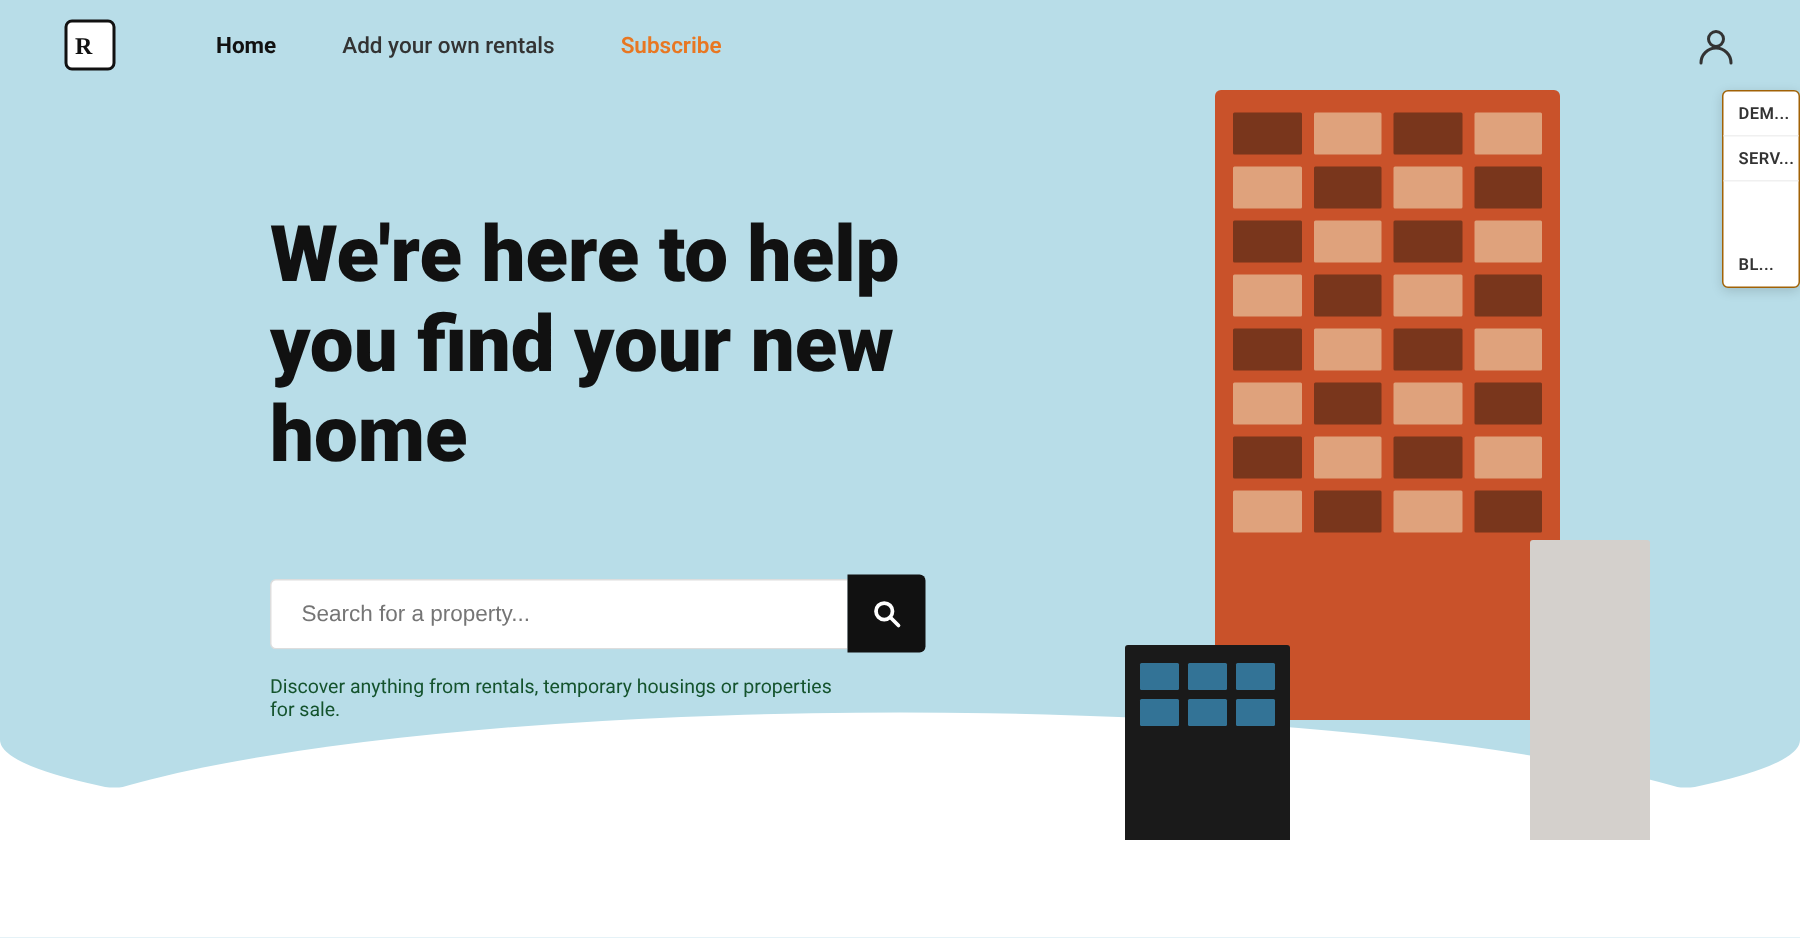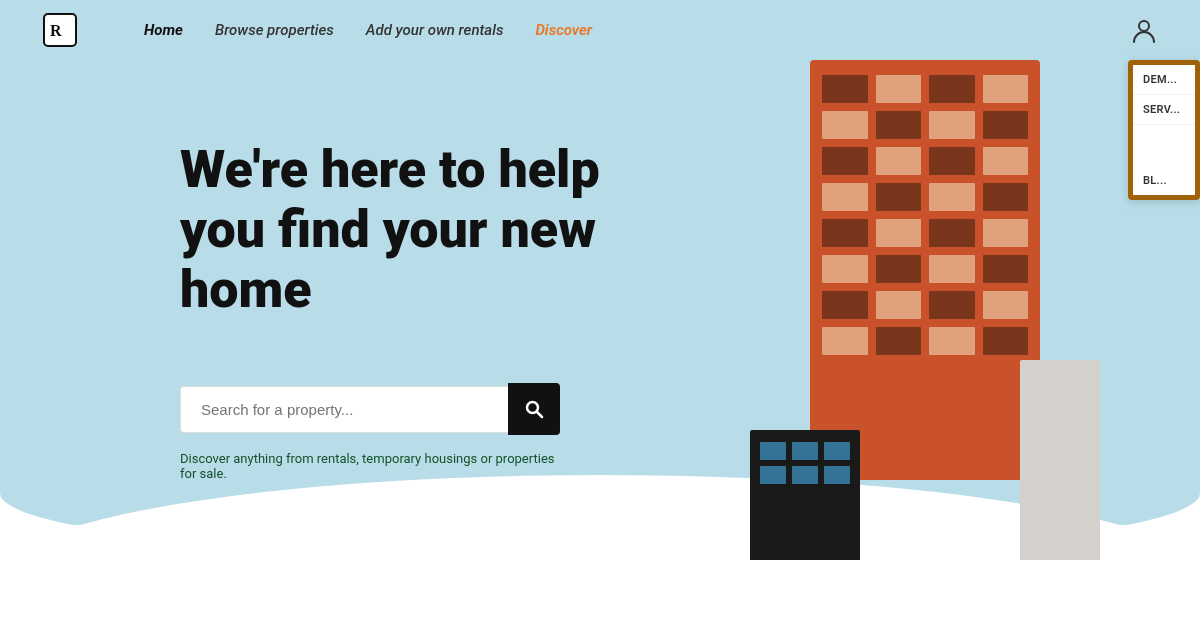--- a/index.html
+++ b/index.html
@@ -43,23 +43,22 @@
     }
 
     .logo-icon {
       width: 40px;
       height: 40px;
     }
 
     .nav-links {
       display: flex;
       align-items: flex-start;
-      gap: 0;
+      gap: 12px;
       flex: 1;
-      font-style: italic;
     }
 
     .nav-item {
       padding: 8px 16px;
       font-size: 15px;
       font-weight: 500;
       color: #333;
       cursor: pointer;
       text-decoration: none;
     }
@@ -84,23 +83,23 @@
       width: 32px;
       height: 32px;
       cursor: pointer;
     }
 
     
     .dropdown-panel {
       position: absolute;
       top: 60px;
       right: 0;
-      width: 72px;
+      width: 52px;
       background: white;
-      border: 5px solid #a16207;
+      border: 1px solid #a16207;
       border-radius: 4px;
       z-index: 20;
       box-shadow: 0 2px 8px rgba(0,0,0,0.15);
     }
 
     .dropdown-item {
       padding: 8px 10px;
       font-size: 11px;
       font-weight: 600;
       color: #333;
@@ -126,21 +125,21 @@
       font-weight: 900;
       color: #111;
       line-height: 1.15;
       max-width: 450px;
       margin-bottom: 64px;
     }
 
     .search-bar {
       display: flex;
       align-items: center;
-      width: 380px;
+      width: 437px;
       margin-bottom: 16px;
     }
 
     .search-input {
       flex: 1;
       padding: 14px 20px;
       font-size: 15px;
       border: 1px solid #ddd;
       border-right: none;
       border-radius: 4px 0 0 4px;
@@ -283,23 +282,22 @@
 <nav class="navbar">
   <div class="logo">
     <svg class="logo-icon" viewBox="0 0 40 40" fill="none" xmlns="http://www.w3.org/2000/svg">
       <rect x="4" y="4" width="32" height="32" rx="4" stroke="#111" stroke-width="2" fill="white"></rect>
       <text x="10" y="26" font-size="16" font-weight="900" fill="#111" font-family="serif">R</text>
     </svg>
   </div>
 
   <div class="nav-links">
     <a class="nav-item active">Home</a>
-    <a class="nav-item">Browse properties</a>
     <a class="nav-item">Add your own rentals</a>
-    <a class="nav-item subscribe">Discover</a>
+    <a class="nav-item subscribe">Subscribe</a>
   </div>
 
   <div class="nav-right">
     <svg class="user-icon" viewBox="0 0 32 32" fill="none" xmlns="http://www.w3.org/2000/svg">
       <circle cx="16" cy="12" r="5" stroke="#333" stroke-width="2"></circle>
       <path d="M6 28c0-5.523 4.477-10 10-10s10 4.477 10 10" stroke="#333" stroke-width="2" stroke-linecap="round"></path>
     </svg>
   </div>
 </nav>
 

